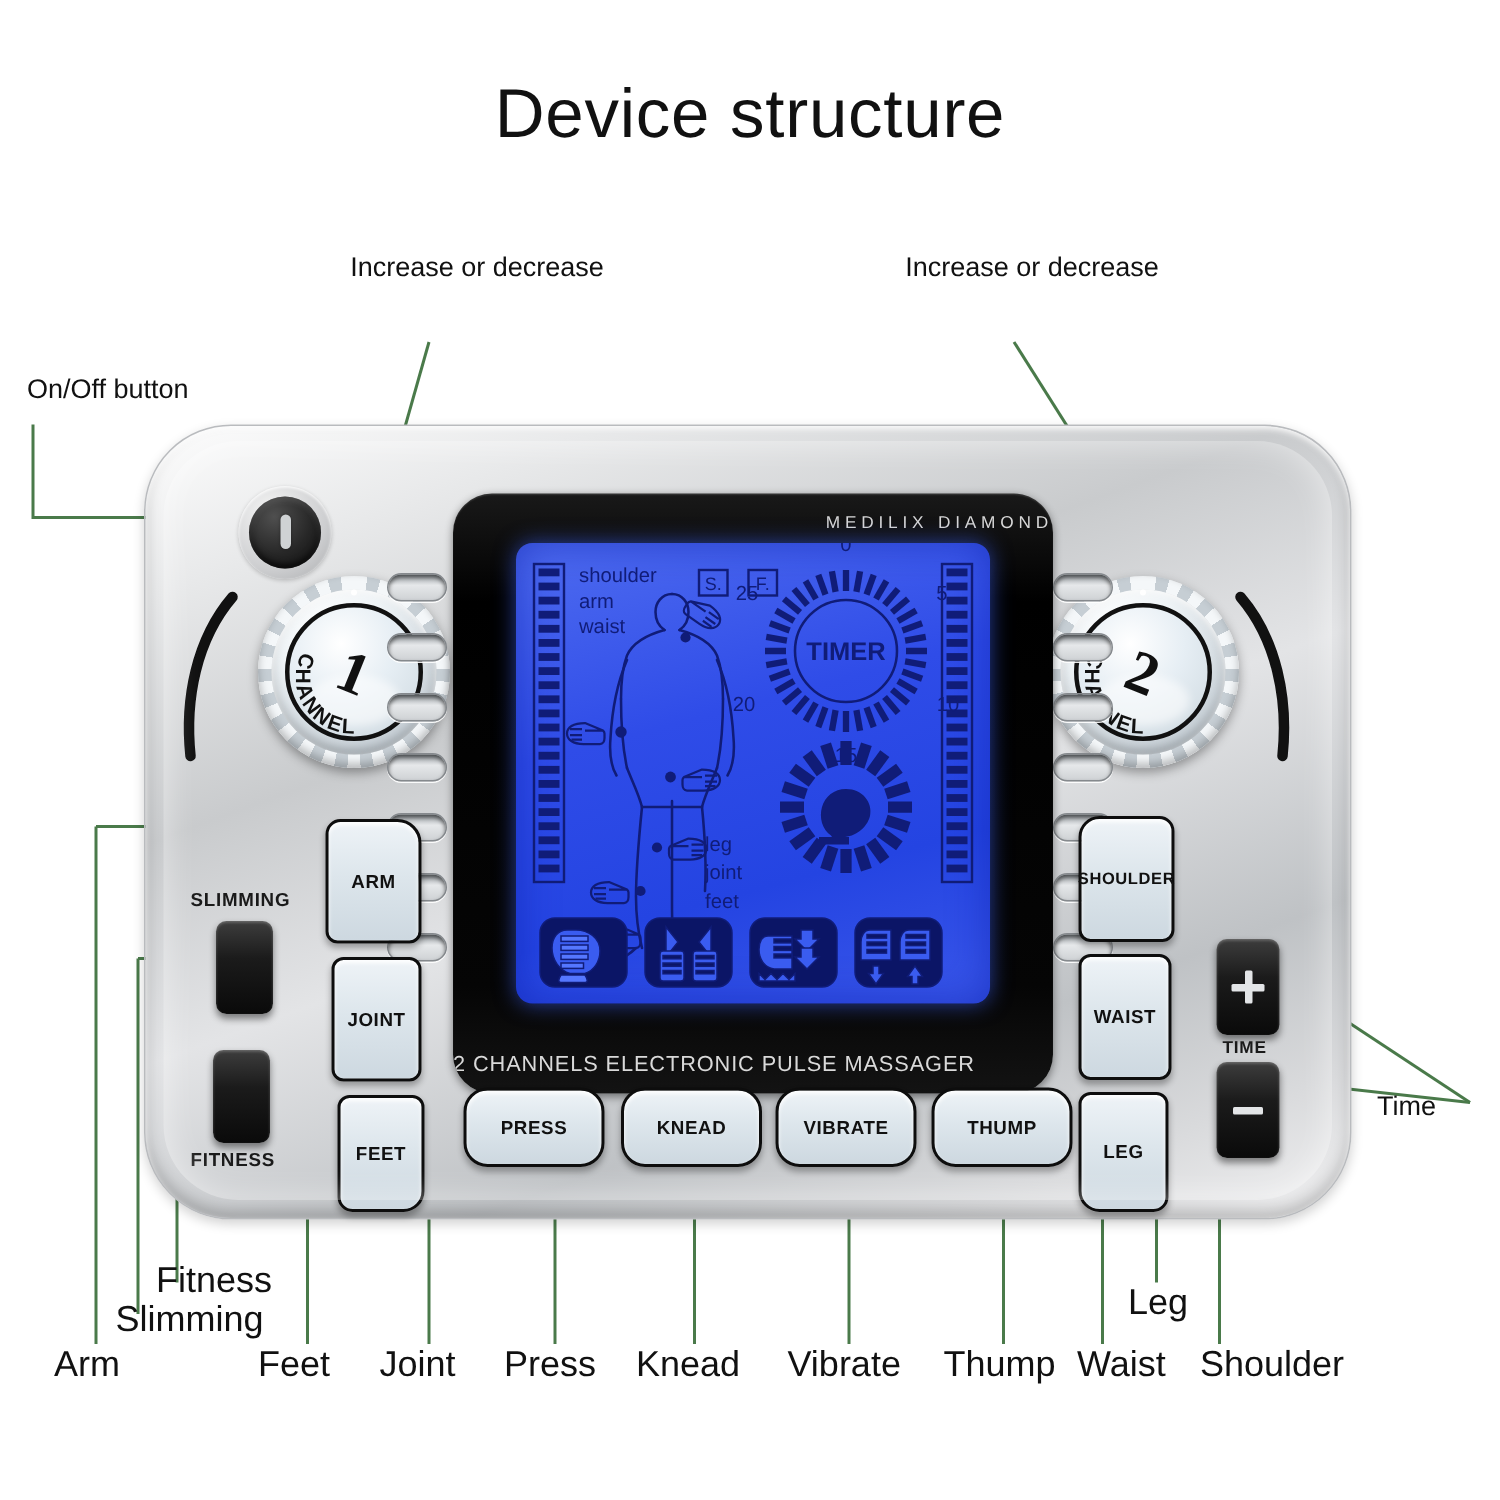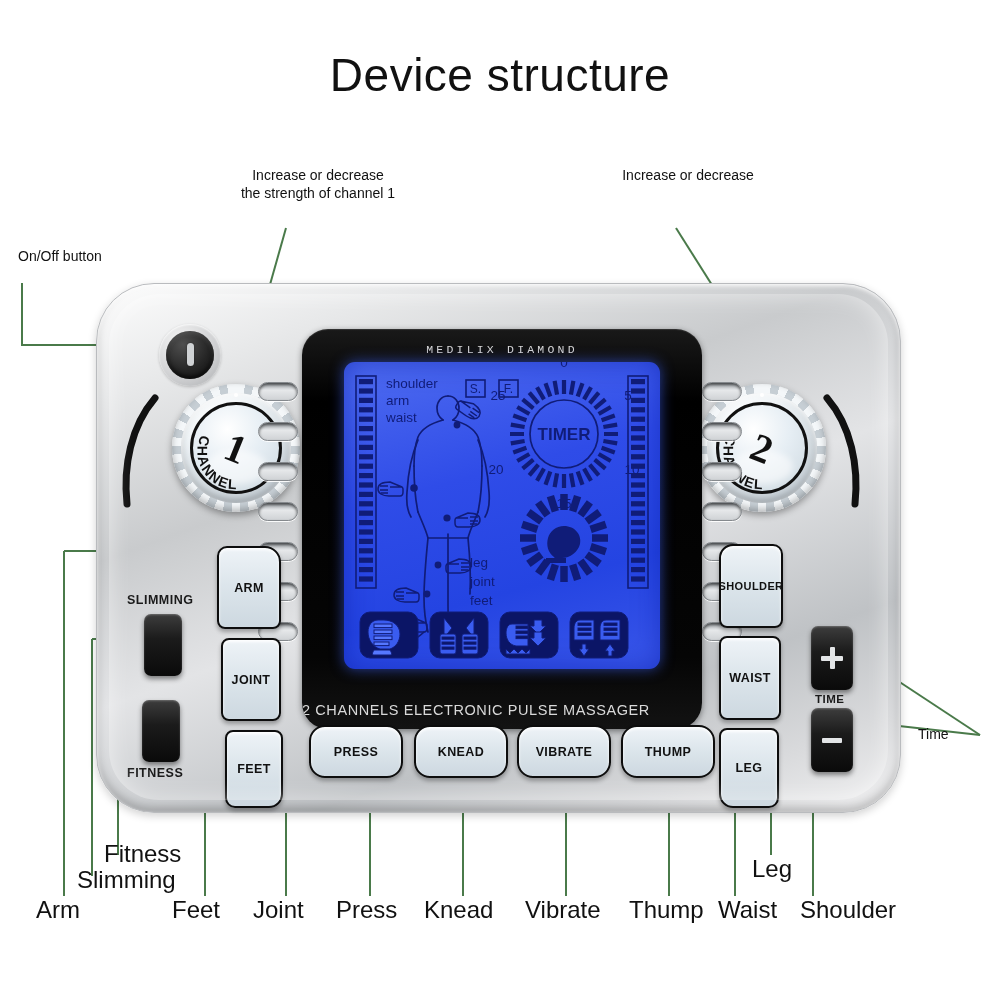--- a/index.html
+++ b/index.html
@@ -13,21 +13,21 @@
   #stage { position: absolute; inset: 0; }
 
   
   .title {
     position: absolute; left: 0; top: 48px; width: 1000px;
     text-align: center;
     font-size: 46px; color: #111; letter-spacing: 0.5px;
   }
 
   
-  .callout { position: absolute; font-size: 14px; color: #111; line-height: 1.27; text-align: center; white-space: nowrap; }
+  .callout { position: absolute; font-size: 18px; color: #111; line-height: 1.27; text-align: center; white-space: nowrap; }
   .callout.left-al { text-align: left; }
 
   
   #leaders { position: absolute; inset: 0; pointer-events: none; }
 
   
   .device {
     position: absolute; left: 96px; top: 283px; width: 805px; height: 530px;
     border-radius: 58px;
     background:
@@ -104,22 +104,22 @@
 
   
   .bezel {
     position:absolute; left:205px; top:45px; width:400px; height:400px;
     border-radius: 26px;
     background: linear-gradient(180deg,#191919,#000 18%,#050505 82%,#131313);
     box-shadow: 0 2px 6px rgba(0,0,0,.45), inset 0 1px 1px rgba(255,255,255,.12);
     overflow:hidden;
   }
   .brand-top {
-    position:absolute; left:0; top:14px; width:100%; text-align:center;
-    font-family:Liberation Mono, monospace; font-size: 11.5px; color:#d7d7d7; letter-spacing: 3.2px;
+    position:absolute; left:0; top:14px; width:100%; text-align:right;
+    font-family:Liberation Sans, sans-serif; font-size: 11.5px; color:#d7d7d7; letter-spacing: 3.2px;
   }
   .brand-bottom {
     position:absolute; left:0; bottom:11px; width:100%; text-align:left;
     font-family:"Liberation Sans", sans-serif; font-size: 14.5px; color:#d9d9d9; letter-spacing: .6px;
   }
   .lcd {
     position:absolute; left:42px; top:33px; width:316px; height:307px;
     border-radius: 11px;
     background: linear-gradient(165deg, #4f6cf0 0%, #2f4ce8 38%, #2444e2 70%, #3a57ea 100%);
     box-shadow: inset 0 0 26px rgba(10,30,170,.55), 0 0 14px rgba(60,95,240,.65);
@@ -233,21 +233,20 @@
       <path d="M813 896 L813 556 L762 556"></path>
     </g>
   </svg>
 
   <div class="callout left-al" style="left:18px; top:248px;">
     <div>On/Off button</div>
   </div>
 
   <div class="callout" style="left:168px; top:167px; width:300px;">
     <div>Increase or decrease</div>
-    <div>the strength of channel 1</div>
   </div>
 
   <div class="callout" style="left:538px; top:167px; width:300px;">
     <div>Increase or decrease</div>
   </div>
 
   <div class="callout" style="left:918px; top:726px;">
     <div>Time</div>
   </div>
 

